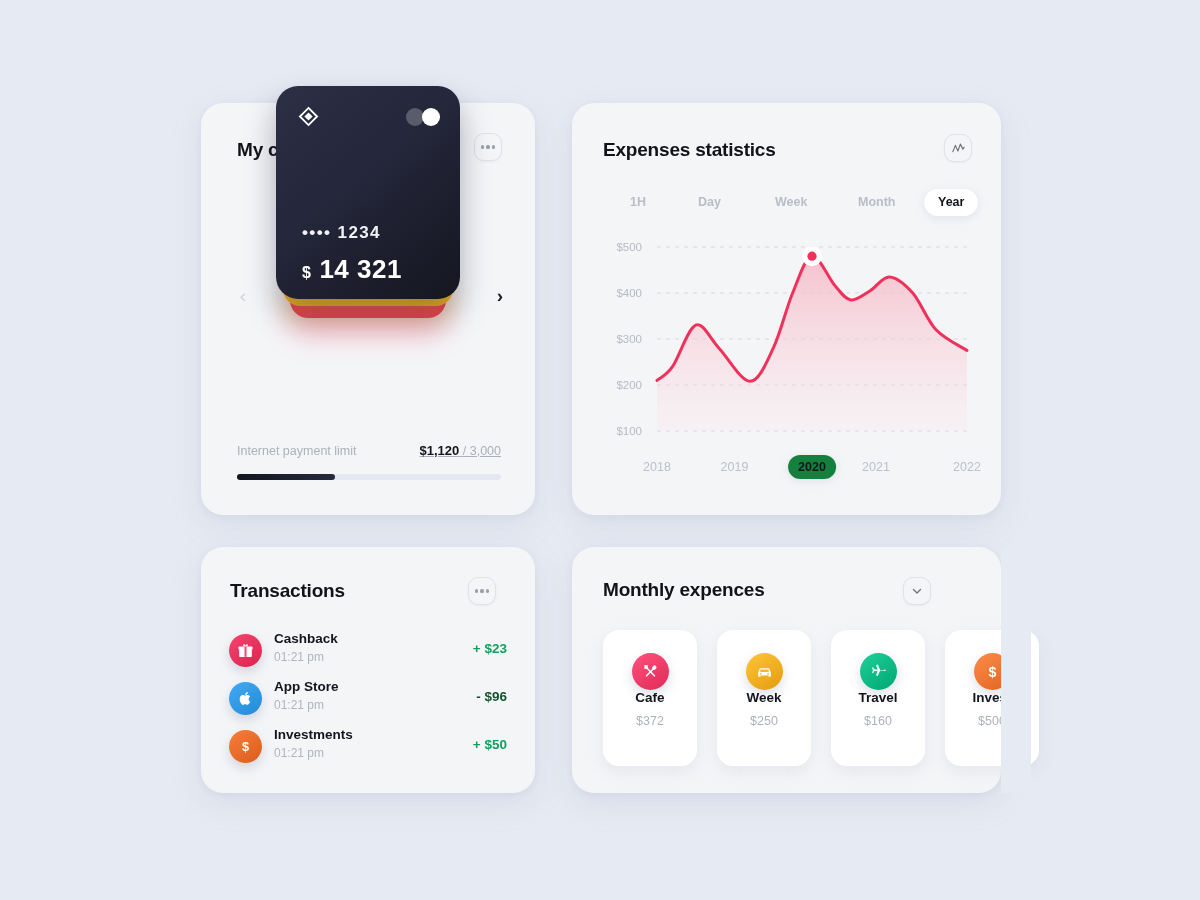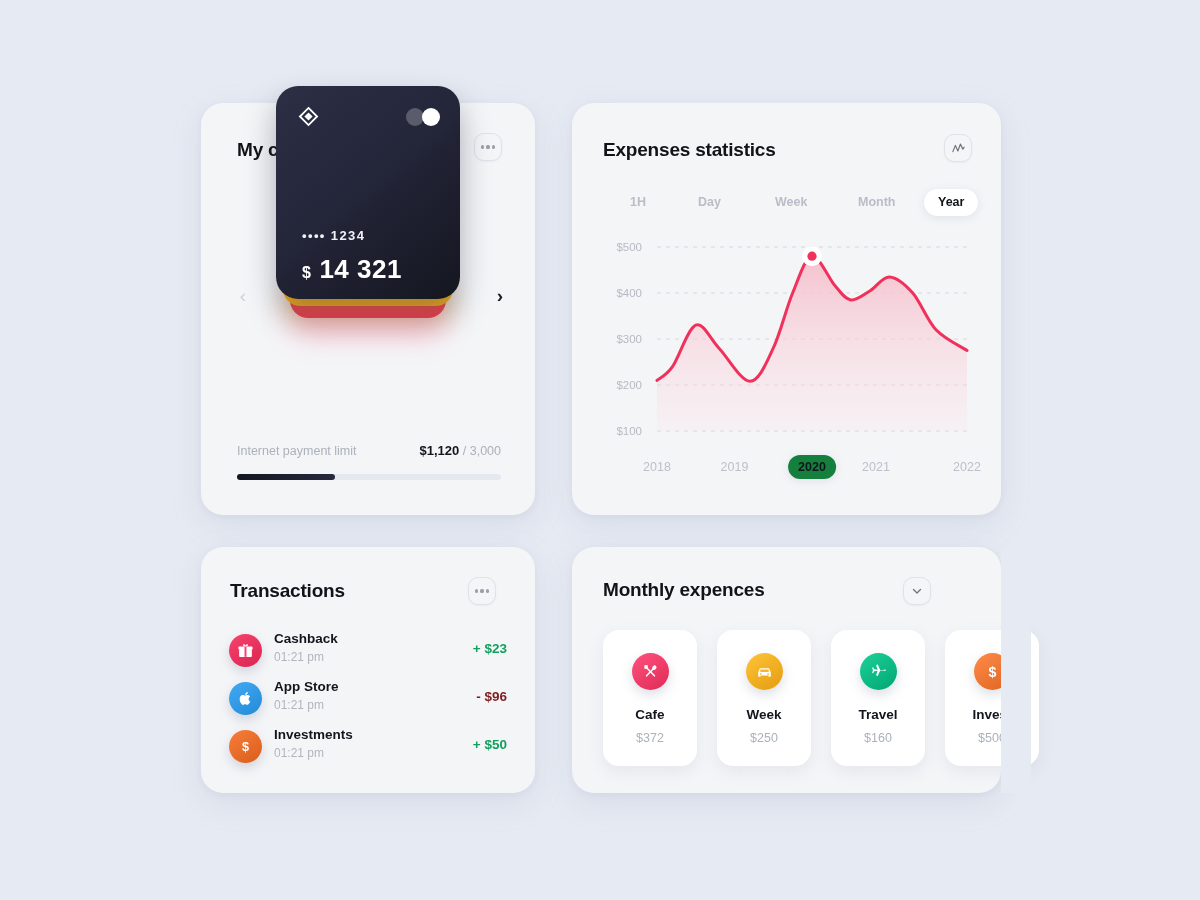--- a/index.html
+++ b/index.html
@@ -83,21 +83,21 @@
   .card-toggle .knob-gray {
     position: absolute; left: 0; top: 0; width: 18px; height: 18px;
     border-radius: 50%; background: #5a5c6c;
   }
   .card-toggle .knob-white {
     position: absolute; right: 0; top: 0; width: 18px; height: 18px;
     border-radius: 50%; background: #ffffff;
   }
   .card-digits {
     position: absolute; left: 26px; bottom: 56px;
-    color: #f0f1f5; font-size: 13px; font-weight: bold; letter-spacing: 1.4px;
+    color: #f0f1f5; font-size: 17px; font-weight: bold; letter-spacing: 1.4px;
   }
   .card-balance {
     position: absolute; left: 26px; bottom: 14px;
     color: #ffffff; font-size: 26px; font-weight: bold; letter-spacing: 0.5px;
     display: flex; align-items: baseline; gap: 8px;
   }
   .card-balance .cur { font-size: 16px; font-weight: bold; }
 
   .nav-arrow {
     position: absolute; top: 285px; width: 22px; height: 22px;
@@ -106,21 +106,21 @@
   }
   #card-prev { left: 232px; color: #ccd0da; }
   #card-next { left: 489px; color: #1b1d26; font-weight: bold; }
 
   
   .limit-row {
     position: absolute; left: 237px; top: 443px; width: 264px;
     display: flex; justify-content: space-between; align-items: baseline;
   }
   .limit-label { font-size: 12.5px; color: #acb1bc; }
-  .limit-value { font-size: 12.5px; color: #aab0bb; }
+  .limit-value { font-size: 12.5px; color: #aab0bb; text-decoration: underline; }
   .limit-value b { color: #13151c; font-weight: bold; font-size: 13px; }
   .progress {
     position: absolute; left: 237px; top: 474px; width: 264px; height: 6px;
     border-radius: 4px; background: #e6e8ef;
   }
   .progress > span {
     display: block; height: 100%; border-radius: 4px;
     background: linear-gradient(90deg,#14161f 0%, #262a3e 100%);
   }
 
@@ -171,21 +171,21 @@
   .exp-card {
     width: 94px; height: 136px; background: #ffffff; border-radius: 16px;
     box-shadow: 0 6px 16px rgba(150,160,185,0.16);
     display: flex; flex-direction: column; align-items: center;
   }
   .exp-icon {
     width: 37px; height: 37px; border-radius: 50%; margin-top: 23px;
     display: flex; align-items: center; justify-content: center;
     box-shadow: 0 5px 12px rgba(120,130,160,0.26);
   }
-  .exp-name { margin-top: 17px; font-size: 13.5px; font-weight: bold; color: #13151c; }
+  .exp-name { font-size: 13.5px; font-weight: bold; color: #13151c; }
   .exp-amt  { margin-top: 9px; font-size: 12.5px; color: #acb1bc; text-align: right; }
   .clip-mask {
     position: absolute; left: 1001px; top: 547px; width: 30px; height: 246px; background: #e6eaf3;
   }
 </style>
 </head>
 <body>
 
 <div class="stage">
 
@@ -317,21 +317,21 @@
       </div>
       <div class="tx-row">
         <div class="tx-icon" style="background: linear-gradient(145deg, rgb(66, 169, 245) 0%, rgb(35, 138, 214) 100%);">
           <svg width="17" height="17" viewBox="0 0 24 24">
             <path d="M16.4 12.6c0-2.4 2-3.5 2.05-3.6-1.1-1.6-2.85-1.85-3.45-1.85-1.45-.15-2.85.85-3.6.85s-1.9-.85-3.1-.8C6.7 7.2 5.3 8 4.5 9.4c-1.6 2.8-.4 7 1.15 9.3.75 1.1 1.65 2.35 2.85 2.3 1.15-.05 1.6-.75 3-.75s1.8.75 3.05.72c1.25-.02 2.05-1.13 2.8-2.25.9-1.3 1.25-2.55 1.3-2.6-.05-.05-2.25-.9-2.25-3.52z" fill="#ffffff"></path>
             <path d="M14.3 5.7c.65-.8 1.1-1.9 1-3-.95.05-2.1.65-2.8 1.45-.6.7-1.15 1.85-1 2.9 1.05.1 2.15-.55 2.8-1.35z" fill="#ffffff"></path>
           </svg>
         </div>
         <div class="tx-name">App Store</div>
         <div class="tx-time">01:21 pm</div>
-        <div class="tx-amt" style="color: #7f1d1d;">- $96</div>
+        <div class="tx-amt" style="color: #14532d;">- $96</div>
       </div>
       <div class="tx-row">
         <div class="tx-icon" style="background: linear-gradient(145deg, rgb(248, 125, 58) 0%, rgb(217, 94, 27) 100%);">
           <svg width="17" height="17" viewBox="0 0 24 24">
             <text x="12" y="18.5" font-family="Liberation Sans, sans-serif" font-size="18" font-weight="bold" fill="#ffffff" text-anchor="middle">$</text>
           </svg>
         </div>
         <div class="tx-name">Investments</div>
         <div class="tx-time">01:21 pm</div>
         <div class="tx-amt" style="color: rgb(18, 160, 94);">+ $50</div>

